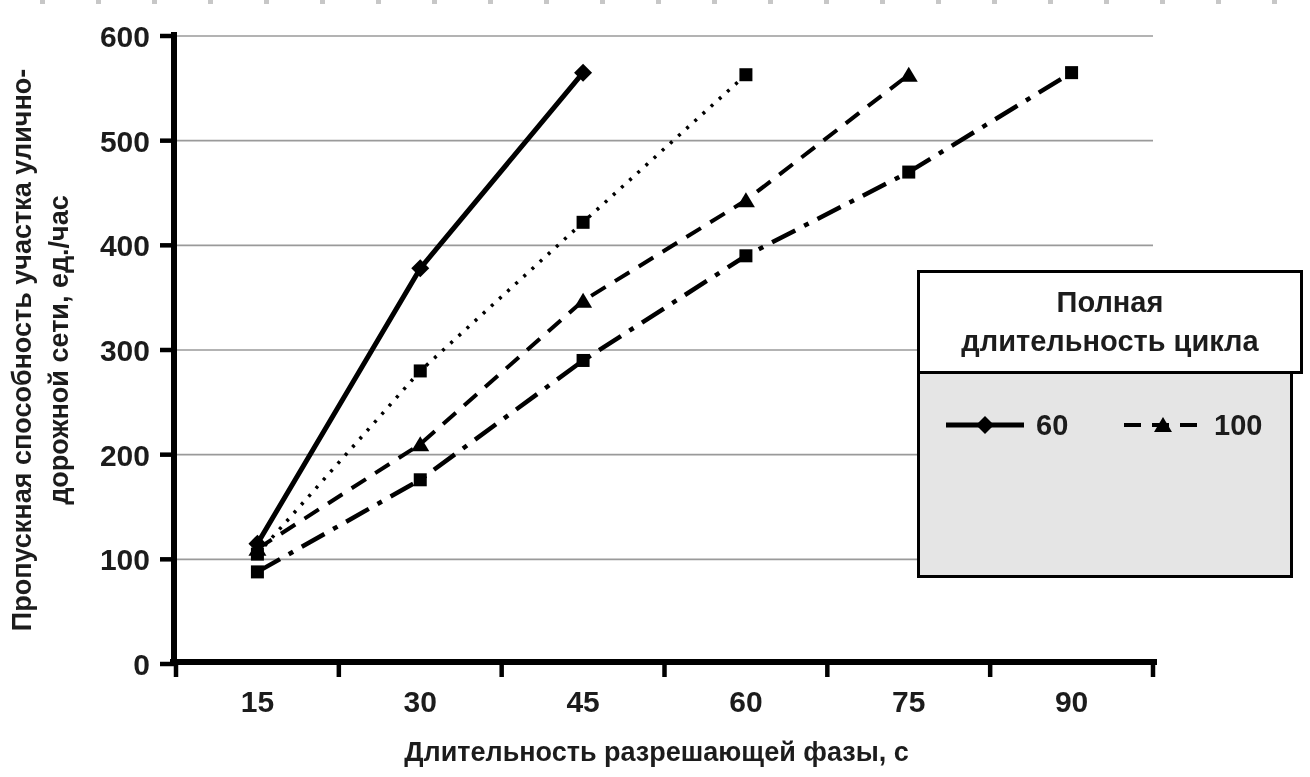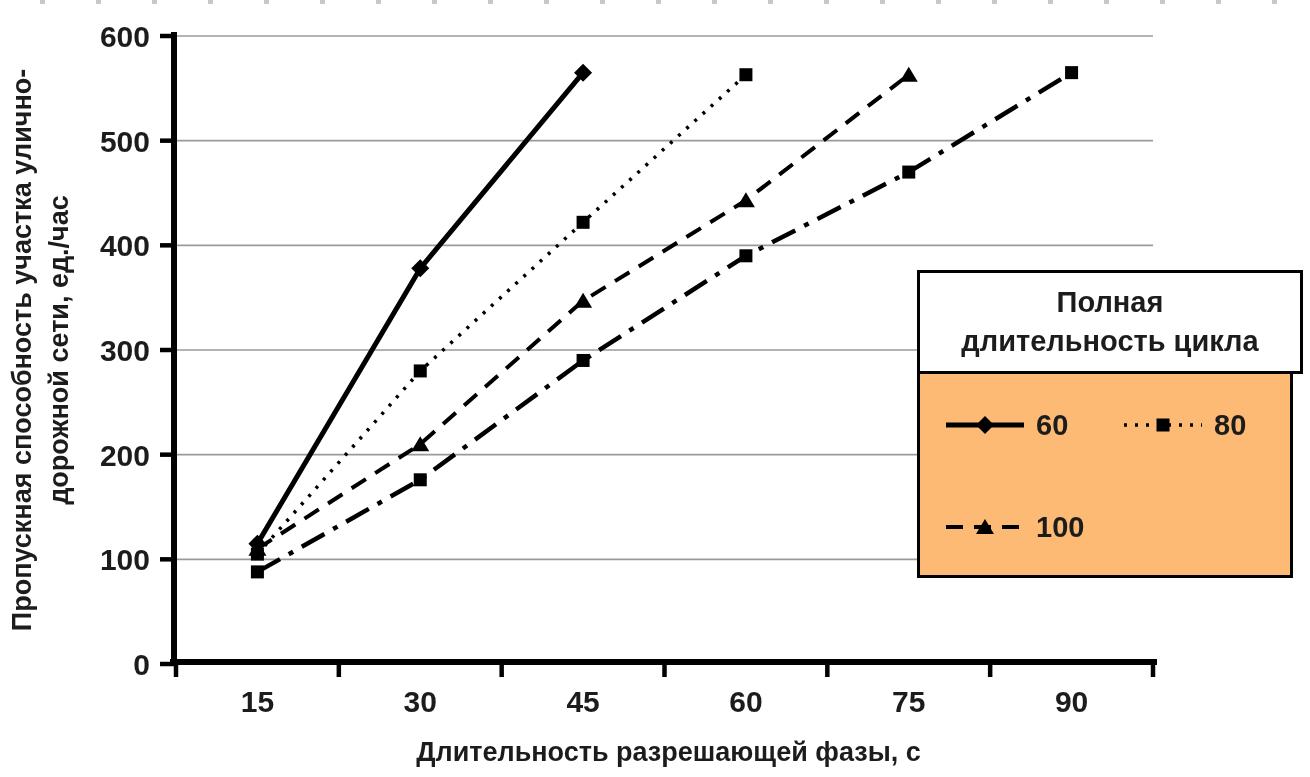--- a/index.html
+++ b/index.html
@@ -20,30 +20,30 @@
     font-weight:bold;
     fill:#1c1c1c;
   }
   .axis-title{
     position:absolute;
     font-weight:bold;
     color:#1c1c1c;
     font-size:27px;
     text-align:center;
   }
-  .x-title{left:180px;top:737px;width:977px;text-align:center;}
+  .x-title{left:168px;top:737px;width:977px;text-align:center;}
   .y-title{
     left:-278px;top:312px;width:640px;height:76px;
     line-height:37px;
     transform:rotate(-90deg);
     transform-origin:50% 50%;
   }
   .legend{
     position:absolute;left:917px;top:270px;width:376px;height:308px;
-    background:#fdba74;border:3px solid #000000;box-sizing:border-box;
+    background:#e5e5e5;border:3px solid #000000;box-sizing:border-box;
   }
   .legend-title{
     position:absolute;left:-3px;top:-3px;width:386px;height:104px;
     background:#ffffff;border:3px solid #000000;box-sizing:border-box;
     display:flex;align-items:center;justify-content:center;
     font-size:29px;font-weight:bold;color:#1c1c1c;
     text-align:center;line-height:39px;
     padding:0 38px;
   }
   .legend-entries{
@@ -139,27 +139,20 @@
     <div class="legend-entries">
       <div class="legend-entry">
         <svg width="82" height="24">
             <line x1="2" y1="12" x2="80" y2="12" stroke="#000000" stroke-width="5"></line>
             <path d="M 41 3 L 50 12 L 41 21 L 32 12 Z" fill="#000000"></path>
           </svg>
         <span class="lbl">60</span>
       </div>
       <div class="legend-entry">
         <svg width="82" height="24">
-            <line x1="2" y1="12" x2="80" y2="12" stroke="#000000" stroke-width="3.5" stroke-dasharray="3 8"></line>
-            <rect x="34.5" y="5.5" width="13" height="13" fill="#000000"></rect>
-          </svg>
-        <span class="lbl">80</span>
-      </div>
-      <div class="legend-entry">
-        <svg width="82" height="24">
             <line x1="2" y1="12" x2="80" y2="12" stroke="#000000" stroke-width="4" stroke-dasharray="17 11"></line>
             <path d="M 41 4 L 50 19 L 32 19 Z" fill="#000000"></path>
           </svg>
         <span class="lbl">100</span>
       </div>
     </div>
   </div>
 
 </div>
 

